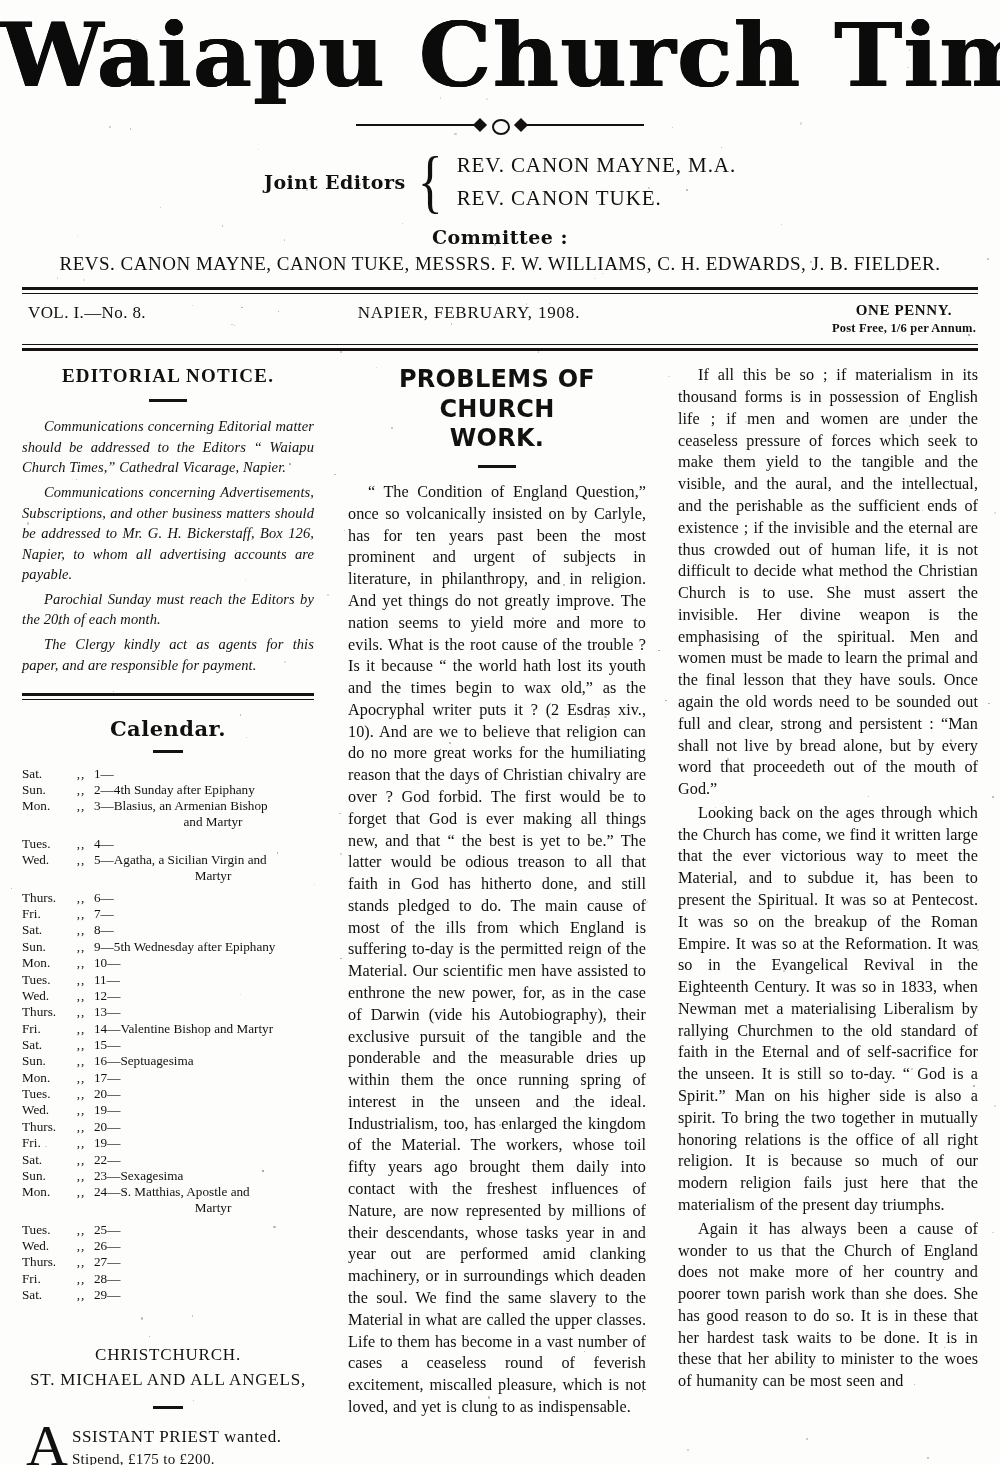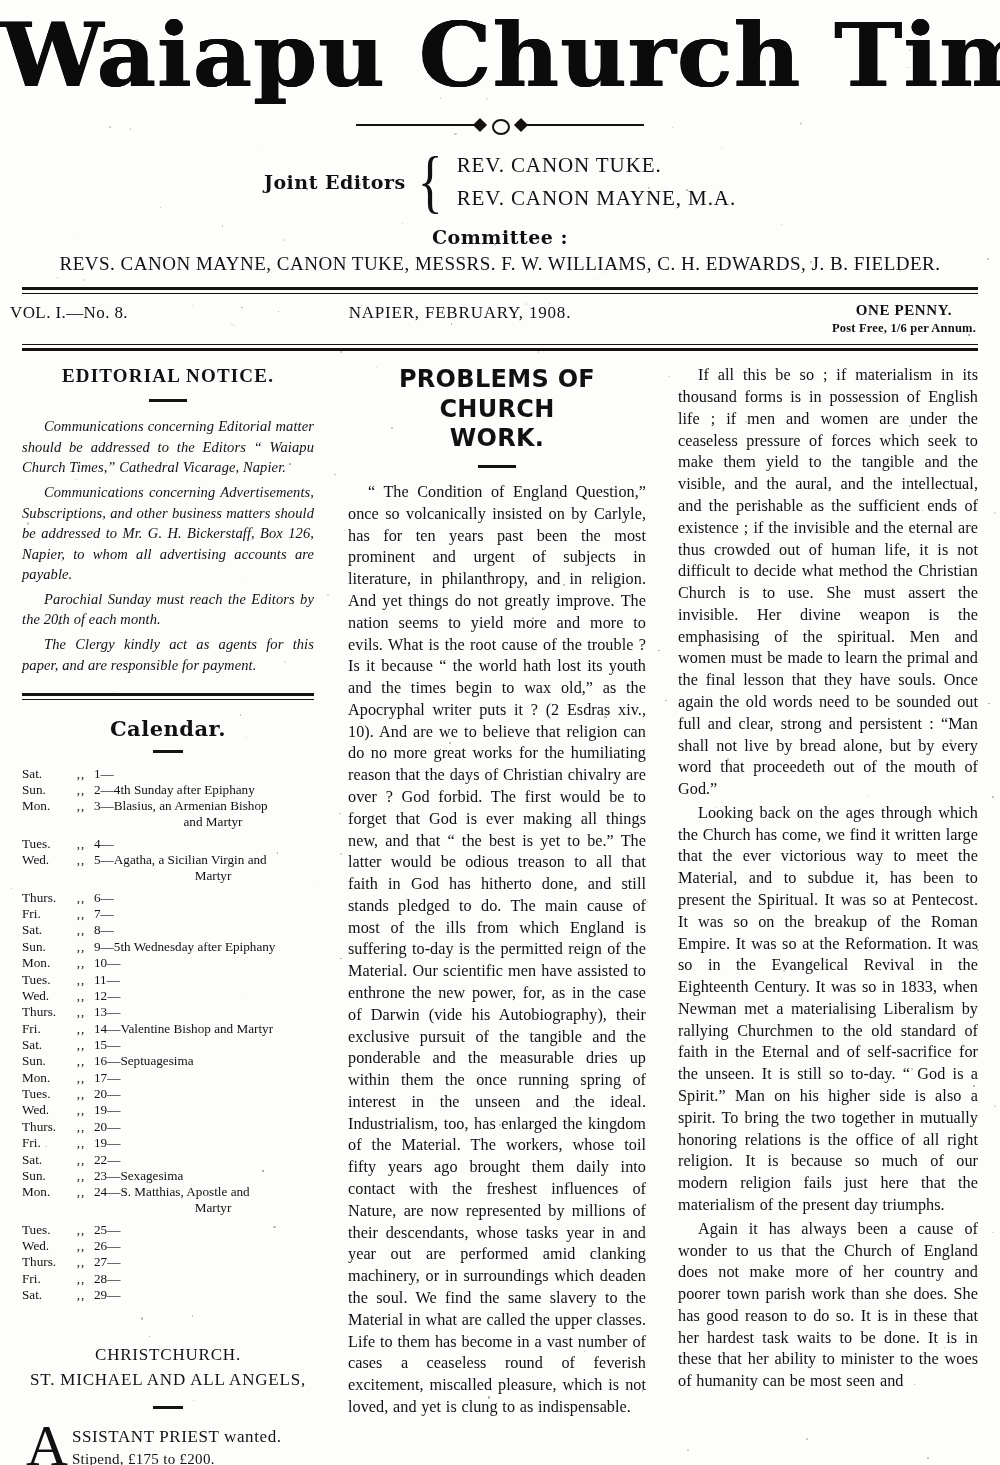--- a/index.html
+++ b/index.html
@@ -134,21 +134,21 @@
     border-top: 1px solid #16120f;
     border-bottom: 3px solid #16120f;
     margin-top: 0;
   }
 
   
   .infobar {
     display: flex;
     align-items: flex-start;
     justify-content: space-between;
-    padding: 6px 24px 7px 10px;
+    padding: 6px 24px 7px 28px;
     font-family: "Liberation Serif", serif;
   }
   .infobar .vol {
     font-size: 17px;
     letter-spacing: 0.4px;
     padding-top: 3px;
   }
   .infobar .place {
     font-size: 17px;
     letter-spacing: 0.8px;
@@ -324,22 +324,22 @@
       <span class="ring"></span>
       <span class="dia d3"></span>
       <span class="bar right"></span>
     </div>
   </div>
 
   <div class="editors">
     <span class="editors-label">Joint Editors</span>
     <span class="brace">{</span>
     <span class="editor-names">
+      <div>REV. CANON MAYNE, M.A.</div>
       <div>REV. CANON TUKE.</div>
-      <div>REV. CANON MAYNE, M.A.</div>
     </span>
   </div>
 
   <div class="committee-head">Committee :</div>
   <div class="committee-line">REVS. CANON MAYNE, CANON TUKE, MESSRS. F. W. WILLIAMS, C. H. EDWARDS, J. B. FIELDER.</div>
 
   <div class="rule-double"></div>
   <div class="infobar">
     <div class="vol">VOL. I.—No. 8.</div>
     <div class="place">NAPIER, FEBRUARY, 1908.</div>

